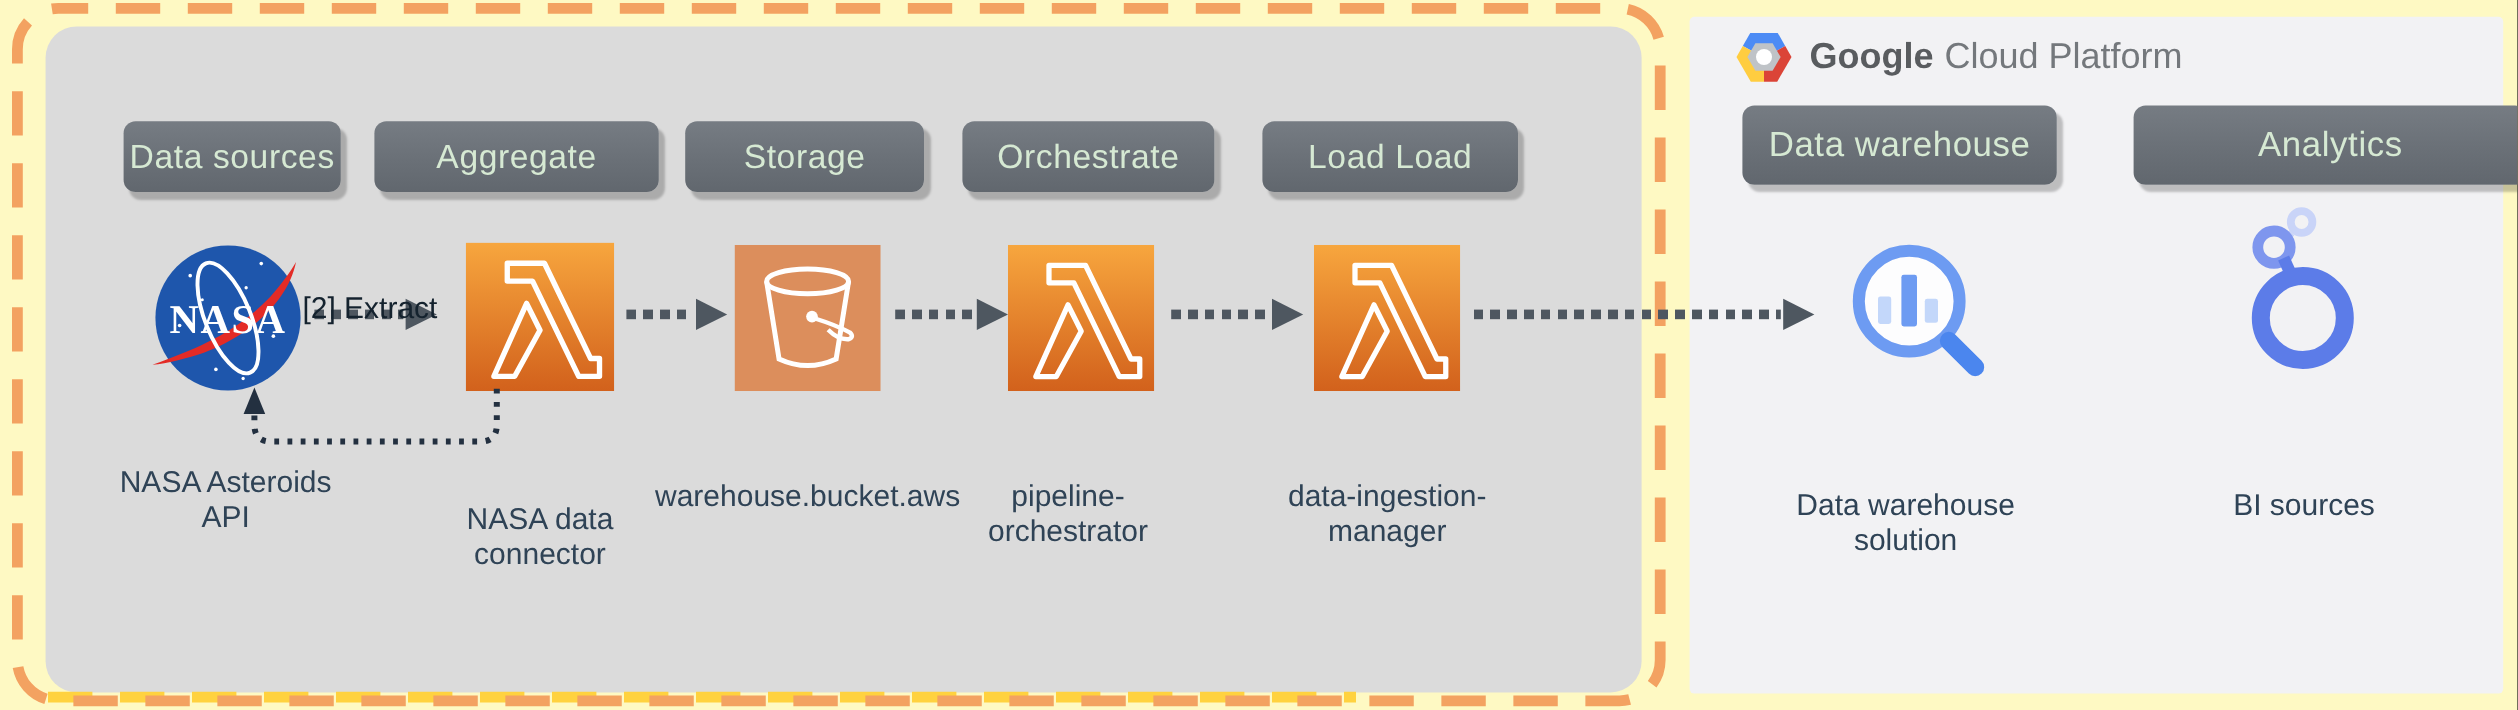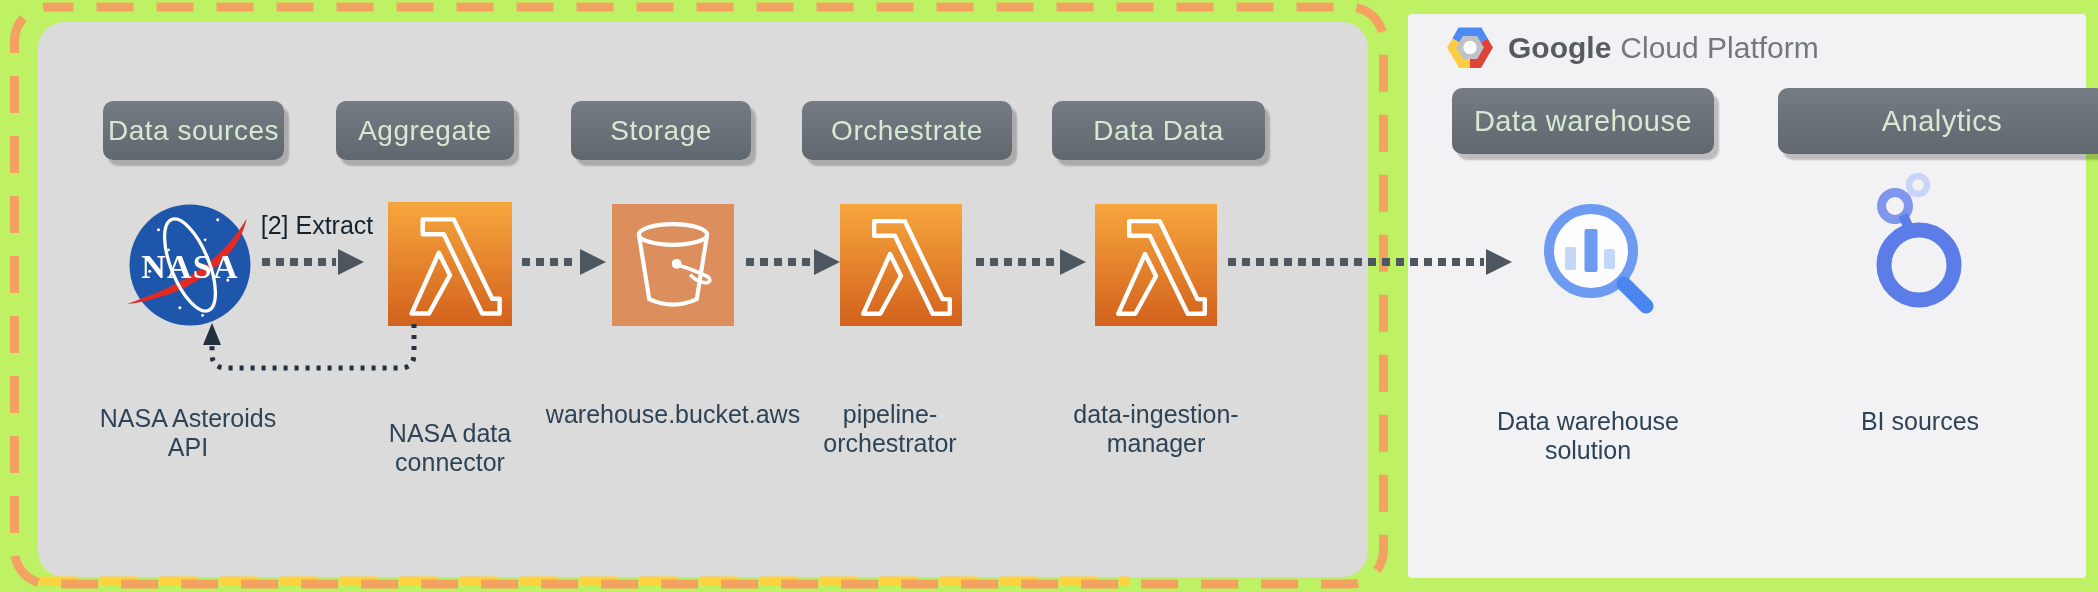--- a/index.html
+++ b/index.html
@@ -1,16 +1,16 @@
 <!DOCTYPE html>
 <html><head>
 <meta charset="utf-8">
 <style>
   html,body { margin:0; padding:0; background:#000; }
-  .canvas { position:relative; width:2098px; height:592px; background:#bef264;
+  .canvas { position:relative; width:2098px; height:592px; background:#fef9c3;
             font-family:"Liberation Sans", sans-serif; overflow:hidden; }
   .abs { position:absolute; }
 
   .panel-aws { position:absolute; left:38px; top:22px; width:1330px; height:555px;
                background:#DBDBDB; border-radius:26px; }
   .panel-gcp { position:absolute; left:1408px; top:14px; width:678px; height:564px;
                background:#F2F2F4; border-radius:4px; }
 
   .stage-btn { position:absolute; top:101px; height:59px; border-radius:10px;
                background:linear-gradient(180deg,#767C83 0%,#6A7077 55%,#61676E 100%);
@@ -21,22 +21,22 @@
 
   .dots { position:absolute; top:258px; height:8px; z-index:6;
           background:repeating-linear-gradient(90deg,#4E5760 0 8px,transparent 8px 14px); }
   .ahead { position:absolute; top:249px; width:0; height:0; z-index:6;
            border-top:13px solid transparent; border-bottom:13px solid transparent;
            border-left:26px solid #4E5760; }
 
   .nlabel { position:absolute; transform:translateX(-50%); text-align:center;
             font-size:25px; line-height:29px; color:#2F4356; white-space:nowrap; z-index:4; }
 
-  .note { position:absolute; text-align:center; font-size:25px; line-height:28px;
-          color:#14222E; z-index:7; }
+  .note { position:absolute; font-size:25px; line-height:28px;
+          color:#14222E; z-index:7;margin-top:32px; }
 
   .gcp-title { position:absolute; left:1508px; top:30px; font-size:30px; line-height:36px;
                color:#74787C; z-index:4; white-space:nowrap; }
   .gcp-title .bold { font-weight:bold; color:#595C5F; }
   .gcp-title .rest { margin-left:9px; }
 
   .icon-svg { position:absolute; z-index:4; }
 </style>
 </head>
 <body>
@@ -77,24 +77,24 @@
     <path d="M13,26 L2,45 L27,88 L50,88 L50,46 Z" fill="#FFCD40"></path>
     <path d="M87,26 L98,45 L73,88 L50,88 L50,46 Z" fill="#DB4437"></path>
     <path d="M35,21 L65,21 L79,45 L65,69 L35,69 L21,45 Z" fill="#BFC3C7"></path>
     <circle cx="50" cy="45" r="14" fill="#FFF"></circle>
   </svg>
   <div class="gcp-title">
     <span class="bold">Google</span><span class="rest">Cloud Platform</span>
   </div>
 
   <div class="stage-btn" style="left:103px;width:181px">Data sources</div>
-  <div class="stage-btn" style="left:336px;width:178px">Aggregate</div>
-  <div class="stage-btn" style="left:571px;width:180px">Storage</div>
+  <div class="stage-btn" style="left:312px;width:237px">Aggregate</div>
+  <div class="stage-btn" style="left:571px;width:199px">Storage</div>
   <div class="stage-btn" style="left:802px;width:210px">Orchestrate</div>
-  <div class="stage-btn" style="left:1052px;width:213px">Data Data</div>
+  <div class="stage-btn" style="left:1052px;width:213px">Load Load</div>
 
   <div class="stage-btn gcp" style="left:1452px;width:262px">Data warehouse</div>
   <div class="stage-btn gcp" style="left:1778px;width:328px">Analytics</div>
 
   <svg class="icon-svg" style="left:127px;top:202px" width="126" height="126" viewBox="0 0 100 100">
     <circle cx="50" cy="50" r="48" fill="#1E56AC"></circle>
     <g fill="#FFF">
       <circle cx="25" cy="22" r="1.2"></circle>
         <circle cx="72" cy="14" r="1.2"></circle>
       <circle cx="18" cy="55" r="1.2"></circle>
@@ -156,21 +156,21 @@
 
   <svg class="abs" style="left:195px;top:316px;z-index:5" width="240" height="66" viewBox="0 0 240 66">
     <path d="M219,8 L219,38 Q219,52 205,52 L31,52 Q17,52 17,38 L17,27" fill="none" stroke="#233040" stroke-width="5" stroke-dasharray="4 7"></path>
     <polygon points="8,29 26,29 17,7" fill="#233040"></polygon>
   </svg>
 
   <div class="note" style="left:252px;top:211px;width:130px">[2] Extract</div>
   <div class="note" style="left:215px;top:317px;width:200px">
   </div>
 
-  <div class="nlabel" style="left:188px;top:404px">
+  <div class="nlabel" style="left:188px;top:388px">
     <div>NASA Asteroids</div>
     <div>API</div>
   </div>
   <div class="nlabel" style="left:450px;top:419px">
     <div>NASA data</div>
     <div>connector</div>
   </div>
   <div class="nlabel" style="left:673px;top:400px">
     <div>warehouse.bucket.aws</div>
   </div>

